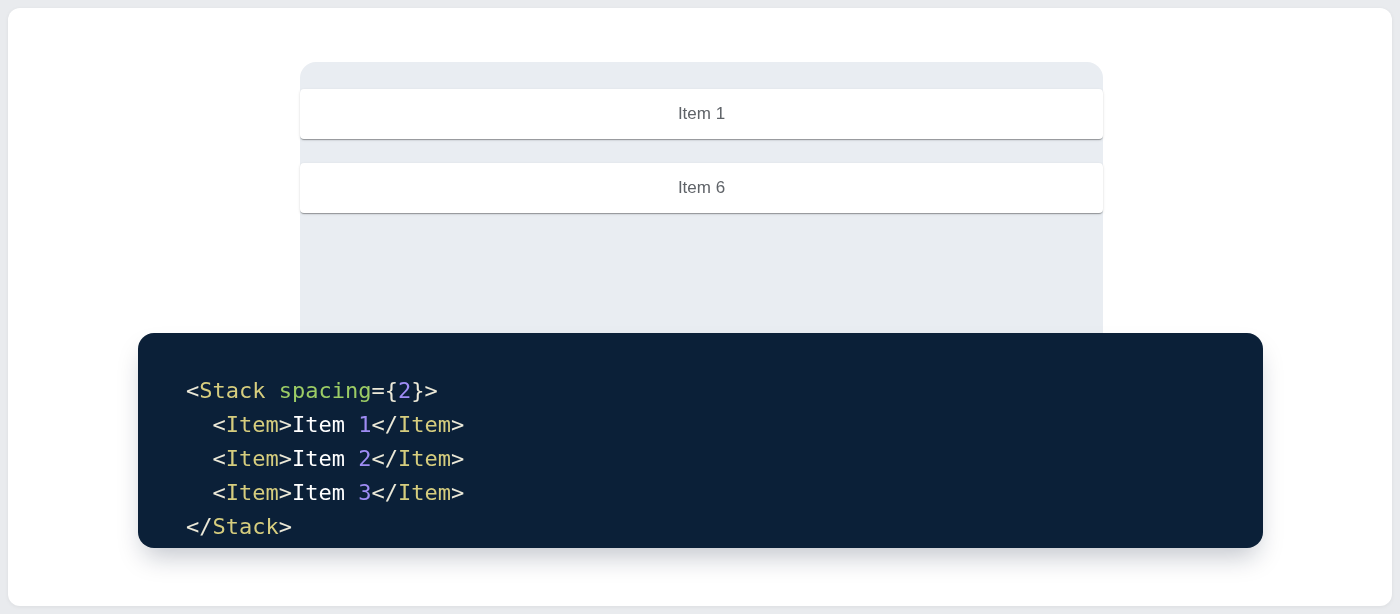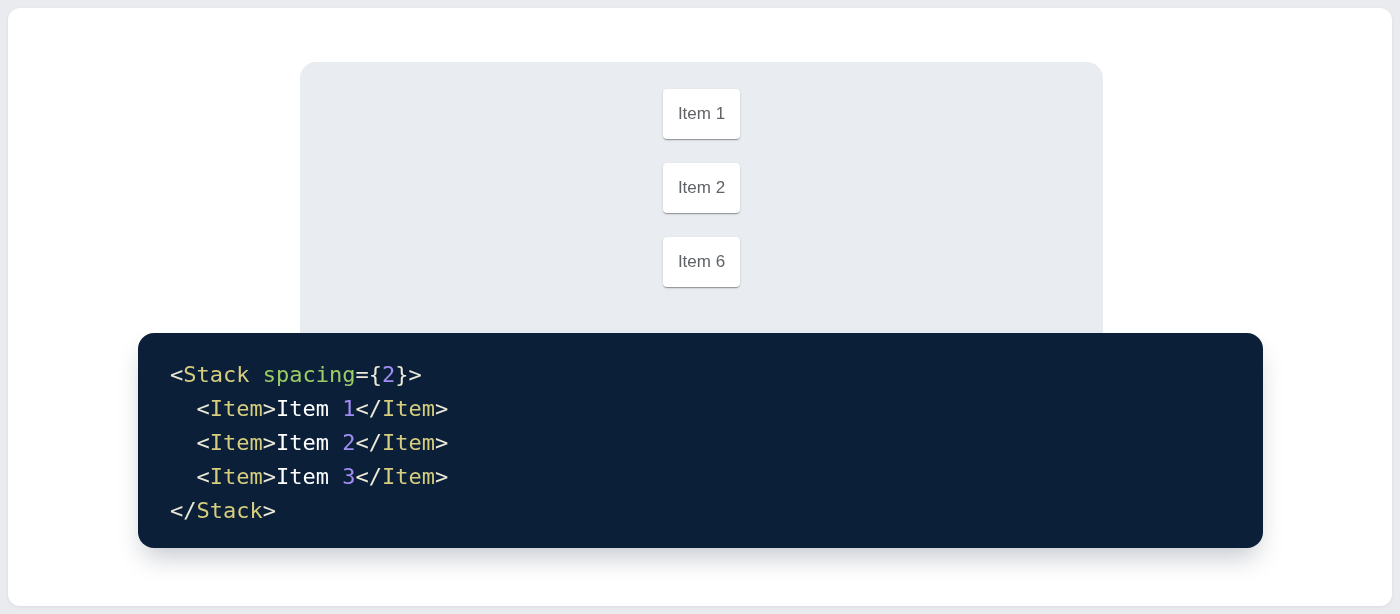--- a/index.html
+++ b/index.html
@@ -30,21 +30,20 @@
     left: 292px;
     top: 54px;
     width: 803px;
     height: 380px;
     background: var(--panel-bg, #e9edf2);
     border-radius: 16px;
   }
   .stack-items {
     display: flex;
     flex-direction: column;
-    align-items: center;
     padding-top: 27px;
     gap: 24px;
   }
   .item-card {
     background: #ffffff;
     border-radius: 4px;
     padding: 13px 15px;
     font-size: 17px;
     line-height: 24px;
     color: var(--item-text, #5f6368);
@@ -58,42 +57,41 @@
     position: absolute;
     left: 130px;
     top: 325px;
     width: 1125px;
     height: 215px;
     background: var(--code-bg, #0b2038);
     border-radius: 16px;
     box-shadow: 0 14px 26px -6px rgba(10, 25, 50, 0.25);
   }
   .code {
-    margin: 0;
+    margin: 16px;
     padding: 25px 24px 0 32px;
     font-family: "DejaVu Sans Mono", "Liberation Mono", monospace;
     font-size: 22px;
     line-height: 34px;
   }
   .code-line { white-space: pre; }
   .tok-tag    { color: var(--tok-tag, #d6cd7e); }
   .tok-punct  { color: var(--tok-punct, #ece9d8); }
   .tok-attr   { color: var(--tok-attr, #9ccc65); }
   .tok-num    { color: var(--tok-num, #9f8cf4); }
   .tok-plain  { color: var(--tok-plain, #ffffff); }
 </style>
 </head>
 <body>
 
 <div class="screen">
   <div class="card">
     <div class="demo-panel">
       <div class="stack-items">
           <div class="item-card"><span>Item 1</span></div>
-          <div class="item-card"><span>Item 2</span></div>
           <div class="item-card"><span>Item 6</span></div>
         </div>
     </div>
     <div class="code-block">
       <pre class="code"><div class="code-line"><span class="tok-punct">&lt;</span><span class="tok-tag">Stack</span><span class="tok-plain"> </span><span class="tok-attr">spacing</span><span class="tok-punct">={</span><span class="tok-num">2</span><span class="tok-punct">}&gt;</span></div><div class="code-line"><span class="tok-plain">  </span><span class="tok-punct">&lt;</span><span class="tok-tag">Item</span><span class="tok-punct">&gt;</span><span class="tok-plain">Item </span><span class="tok-num">1</span><span class="tok-punct">&lt;/</span><span class="tok-tag">Item</span><span class="tok-punct">&gt;</span></div><div class="code-line"><span class="tok-plain">  </span><span class="tok-punct">&lt;</span><span class="tok-tag">Item</span><span class="tok-punct">&gt;</span><span class="tok-plain">Item </span><span class="tok-num">2</span><span class="tok-punct">&lt;/</span><span class="tok-tag">Item</span><span class="tok-punct">&gt;</span></div><div class="code-line"><span class="tok-plain">  </span><span class="tok-punct">&lt;</span><span class="tok-tag">Item</span><span class="tok-punct">&gt;</span><span class="tok-plain">Item </span><span class="tok-num">3</span><span class="tok-punct">&lt;/</span><span class="tok-tag">Item</span><span class="tok-punct">&gt;</span></div><div class="code-line"><span class="tok-punct">&lt;/</span><span class="tok-tag">Stack</span><span class="tok-punct">&gt;</span></div></pre>
     </div>
   </div>
 </div>
 
 </body></html>

